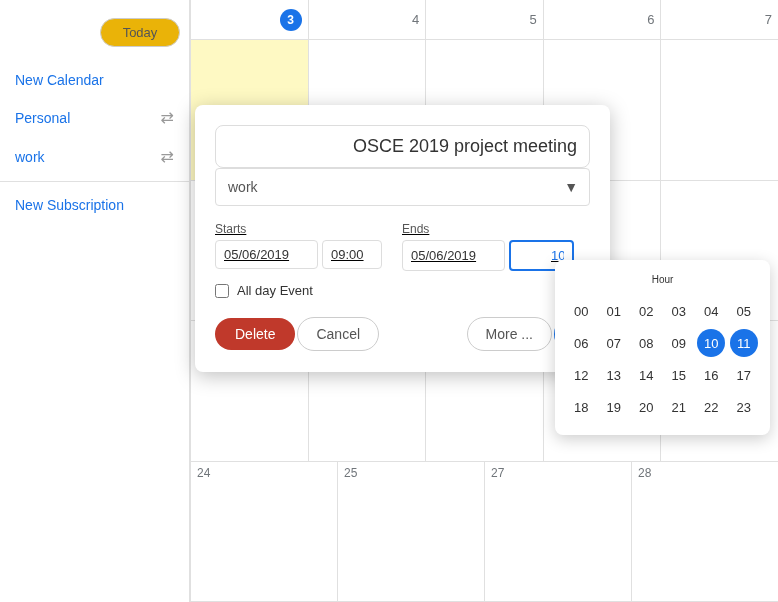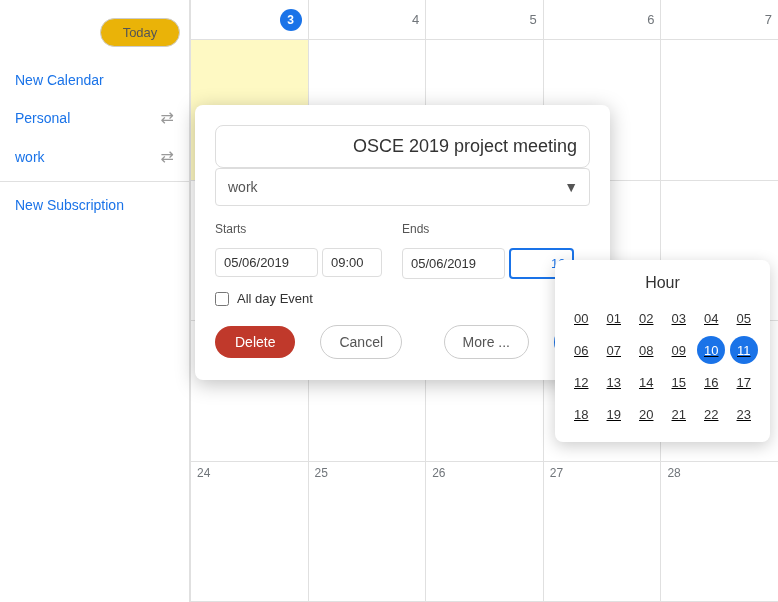--- a/index.html
+++ b/index.html
@@ -182,21 +182,22 @@
 
     .datetime-row {
       display: flex;
       gap: 20px;
       margin-bottom: 12px;
     }
 
     .datetime-group {
       display: flex;
       flex-direction: column;
-      gap: 12px;
+      gap: 4px;
+      text-decoration: underline;
     }
 
     .datetime-label {
       font-size: 12px;
       color: #555;
       font-weight: 500;
     }
 
     .datetime-inputs {
       display: flex;
@@ -238,21 +239,21 @@
     }
 
     .allday-label {
       font-size: 13px;
       color: #333;
     }
 
     .dialog-actions {
       display: flex;
       align-items: center;
-      gap: 25px;
+      gap: 2px;
     }
 
     .btn-delete {
       background: #c0392b;
       color: #fff;
       border: none;
       border-radius: 20px;
       padding: 8px 20px;
       font-size: 14px;
       cursor: pointer;
@@ -303,31 +304,30 @@
       width: 215px;
       background: #fff;
       border-radius: 8px;
       box-shadow: 0 4px 16px rgba(0,0,0,0.2);
       padding: 14px 12px;
       z-index: 30;
     }
 
     .hour-picker-title {
       text-align: center;
-      font-size: 16px;
+      font-size: 10px;
       font-weight: 500;
       color: #333;
       margin-bottom: 12px;
     }
 
     .hour-grid {
       display: grid;
       grid-template-columns: repeat(6, 1fr);
       gap: 4px;
-      text-decoration: underline;
     }
 
     .hour-cell {
       display: flex;
       align-items: center;
       justify-content: center;
       width: 28px;
       height: 28px;
       border-radius: 50%;
       font-size: 13px;
@@ -408,21 +408,20 @@
   <div class="cal-row">
     <div class="cal-cell"><span>17</span></div>
     <div class="cal-cell"><span>18</span></div>
     <div class="cal-cell"><span>19</span></div>
     <div class="cal-cell"></div>
     <div class="cal-cell"></div>
   </div>
   <div class="cal-row">
     <div class="cal-cell"><span>24</span></div>
     <div class="cal-cell"><span>25</span></div>
-    <div class="cal-cell"><span>26</span></div>
     <div class="cal-cell"><span>27</span></div>
     <div class="cal-cell"><span>28</span></div>
   </div>
 </div>
 
 <div class="event-dialog">
   <input class="event-title-input" type="text" value="OSCE 2019 project meeting" style="">
 
   <div class="calendar-select-wrapper">
     <select class="calendar-select">

